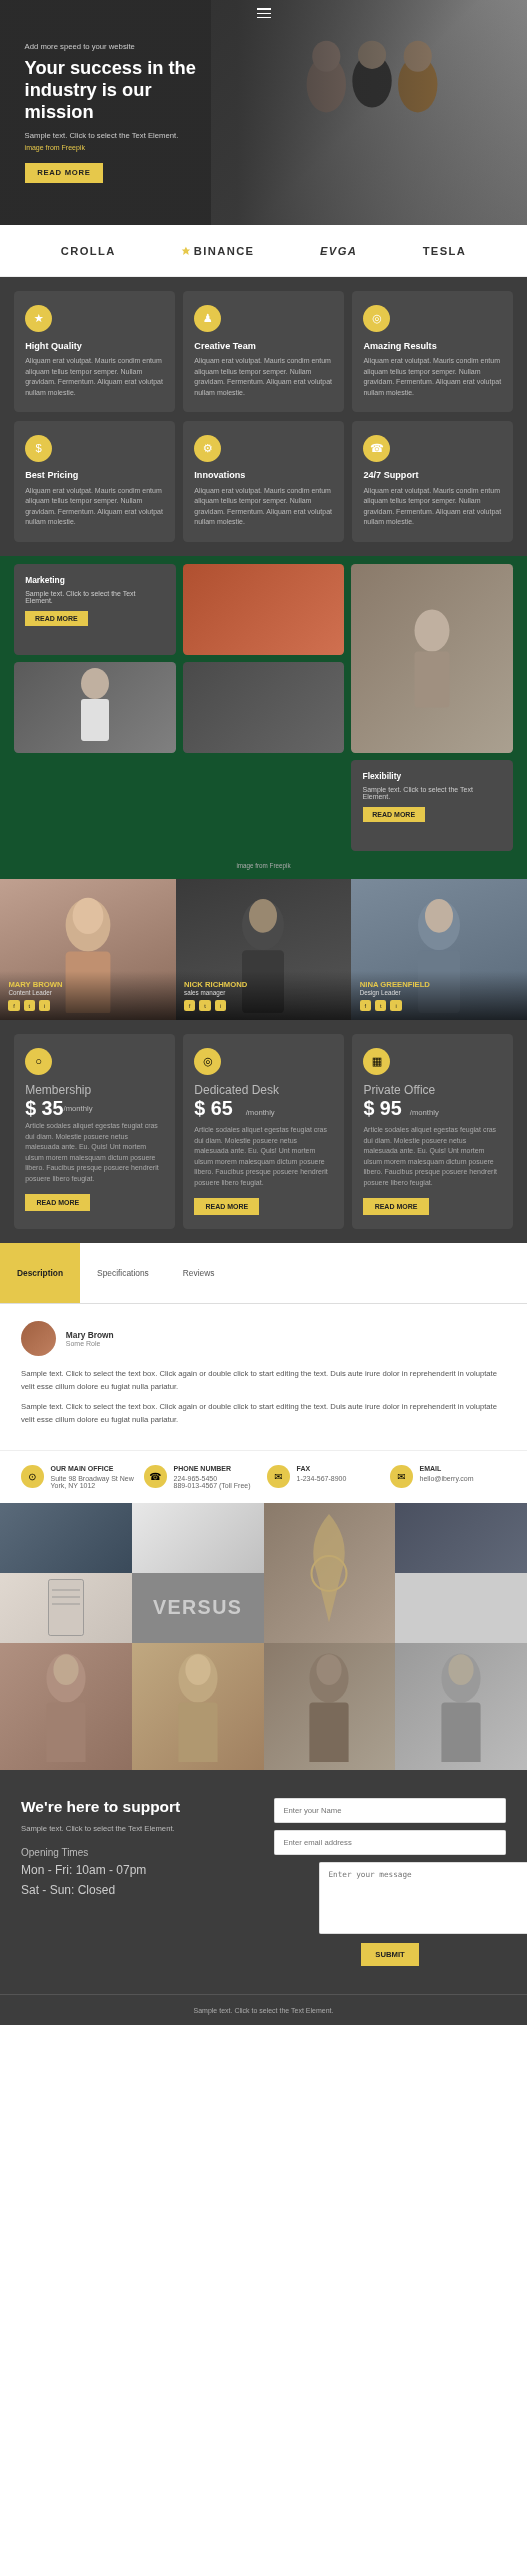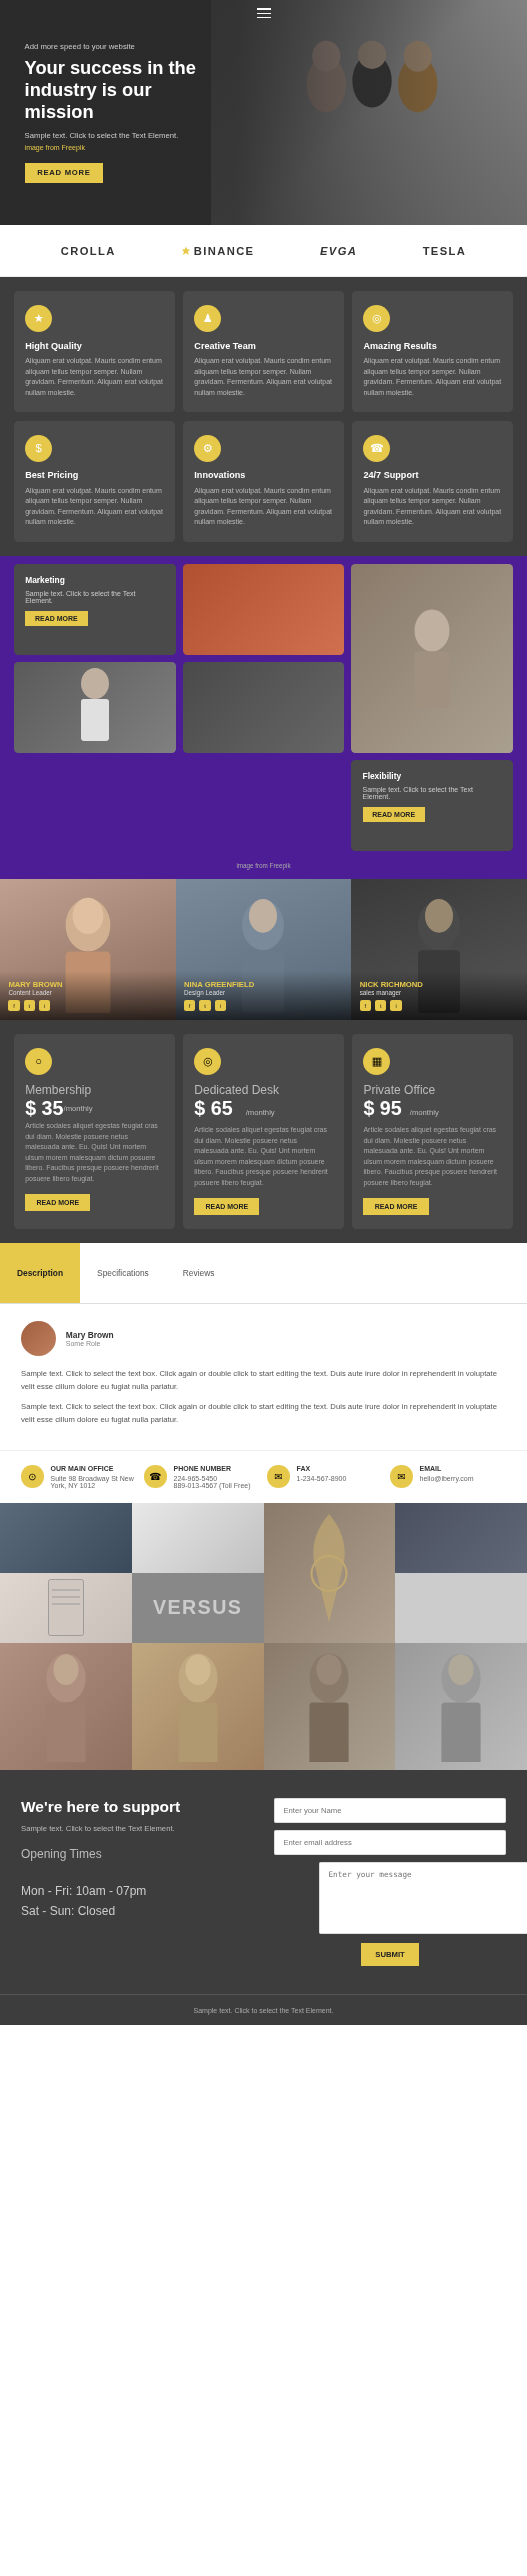--- a/index.html
+++ b/index.html
@@ -63,21 +63,21 @@
     .feature-icon {
       width: 27px; height: 27px; background: #e6c84b; border-radius: 50%;
       display: flex; align-items: center; justify-content: center;
       margin-bottom: 8.4px; font-size: 11.2px; color: #fff;
     }
     .feature-title { font-size: 9.1px; font-weight: bold; color: #fff; margin-bottom: 5.6px; }
     .feature-text { font-size: 7px; color: #bbb; line-height: 1.5; }
 
     
     .portfolio {
-      background: #4c1d95; padding: 8.4px 14px;
+      background: #14532d; padding: 8.4px 14px;
       display: grid; grid-template-columns: 1fr 1fr 1fr;
       grid-template-rows: auto auto; gap: 7px;
     }
     .portfolio-item {
       background: #555; border-radius: 4.2px; overflow: hidden; position: relative; min-height: 91px;
     }
     .portfolio-item.tall { grid-row: span 2; }
     .portfolio-content {
       padding: 11.2px; color: #fff;
     }
@@ -179,21 +179,21 @@
     .people-3 { background: linear-gradient(135deg, #8a7a6a 0%, #aaa090 100%); }
     .people-4 { background: linear-gradient(135deg, #9a9a9a 0%, #bbb 100%); }
 
     
     .support {
       background: #3d3d3d; display: flex; gap: 21px; padding: 28px 21px;
     }
     .support-left { flex: 1; }
     .support-title { font-size: 15.5px; font-weight: bold; color: #fff; margin-bottom: 8.4px; }
     .support-text { font-size: 7.7px; color: #bbb; margin-bottom: 14px; }
-    .support-hours-label { font-size: 12px; color: #bbb; margin-bottom: 20px; }
+    .support-hours-label { font-size: 10px; color: #bbb; margin-bottom: 2px; }
     .support-hours { font-size: 12px; color: #ccc; line-height: 1.7; }
     .support-right { flex: 1; display: flex; flex-direction: column; gap: 7px; }
     .support-input, .support-textarea {
       width: 100%; padding: 7px 8.4px; border: 0.7px solid #ddd; background: #fff;
       font-size: 7.7px; color: #555; border-radius: 1.4px;
     }
     .support-textarea { height: 72px; resize: none; margin-left: 45px; }
     .support-submit {
       background: #e6c84b; color: #222; border: none; padding: 7px 14px;
       font-size: 7.7px; font-weight: bold; cursor: pointer; align-self: center;
@@ -340,56 +340,56 @@
     <div class="team-overlay">
       <div class="team-name">MARY BROWN</div>
       <div class="team-role">Content Leader</div>
       <div class="team-social">
         <div class="social-icon">f</div>
         <div class="social-icon">t</div>
         <div class="social-icon">i</div>
       </div>
     </div>
   </div>
+  <div class="team-member team-m2">
+    <div style="width:100%;height:100%;display:flex;align-items:center;justify-content:center;">
+      <svg width="84" height="127" viewBox="0 0 120 180">
+        <ellipse cx="60" cy="55" rx="30" ry="36" fill="#4a4a4a"></ellipse>
+        <ellipse cx="60" cy="42" rx="20" ry="24" fill="#998870"></ellipse>
+        <rect x="30" y="91" width="60" height="90" rx="6" fill="#3a3a3a"></rect>
+      </svg>
+    </div>
+    <div class="team-overlay">
+      <div class="team-name">NICK RICHMOND</div>
+      <div class="team-role">sales manager</div>
+      <div class="team-social">
+        <div class="social-icon">f</div>
+        <div class="social-icon">t</div>
+        <div class="social-icon">i</div>
+      </div>
+    </div>
+  </div>
   <div class="team-member team-m3">
     <div style="width:100%;height:100%;display:flex;align-items:center;justify-content:center;">
       <svg width="84" height="127" viewBox="0 0 120 180">
         <ellipse cx="60" cy="55" rx="30" ry="36" fill="#7a8a9a"></ellipse>
         <ellipse cx="60" cy="42" rx="20" ry="24" fill="#c0b0a0"></ellipse>
         <rect x="30" y="91" width="60" height="90" rx="6" fill="#6a7a8a"></rect>
       </svg>
     </div>
     <div class="team-overlay">
       <div class="team-name">NINA GREENFIELD</div>
       <div class="team-role">Design Leader</div>
       <div class="team-social">
         <div class="social-icon">f</div>
         <div class="social-icon">t</div>
         <div class="social-icon">i</div>
       </div>
     </div>
   </div>
-  <div class="team-member team-m2">
-    <div style="width:100%;height:100%;display:flex;align-items:center;justify-content:center;">
-      <svg width="84" height="127" viewBox="0 0 120 180">
-        <ellipse cx="60" cy="55" rx="30" ry="36" fill="#4a4a4a"></ellipse>
-        <ellipse cx="60" cy="42" rx="20" ry="24" fill="#998870"></ellipse>
-        <rect x="30" y="91" width="60" height="90" rx="6" fill="#3a3a3a"></rect>
-      </svg>
-    </div>
-    <div class="team-overlay">
-      <div class="team-name">NICK RICHMOND</div>
-      <div class="team-role">sales manager</div>
-      <div class="team-social">
-        <div class="social-icon">f</div>
-        <div class="social-icon">t</div>
-        <div class="social-icon">i</div>
-      </div>
-    </div>
-  </div>
 </section>
 
 <section class="pricing">
   <div class="pricing-card">
     <div class="pricing-icon">○</div>
     <div class="pricing-title">Membership</div>
     <div style="display:flex;align-items:flex-end;gap:0;">
       <div class="pricing-price">$ 35</div>
       <div class="pricing-period">/monthly</div>
     </div>

